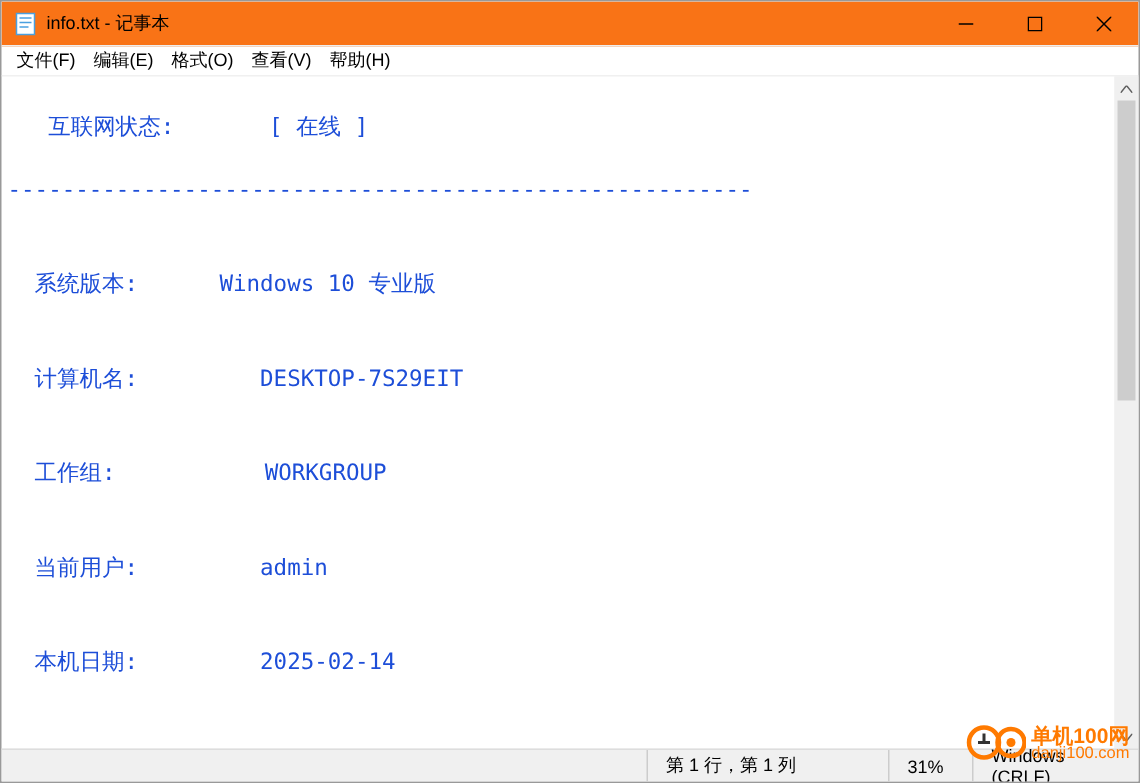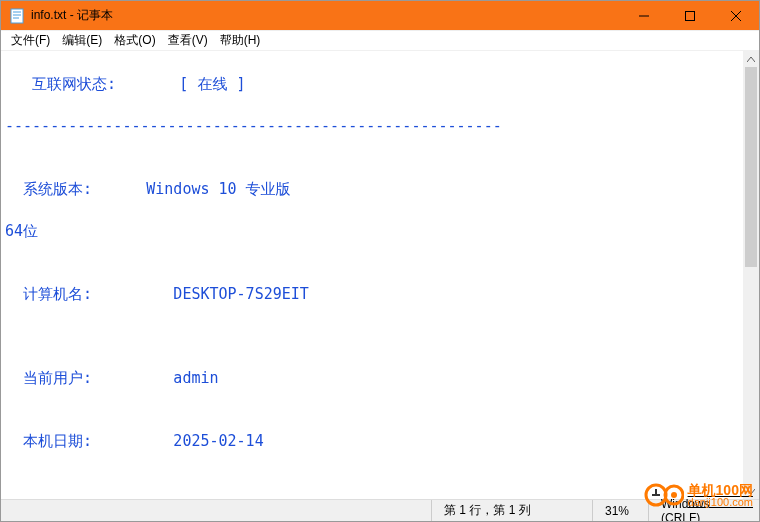--- a/index.html
+++ b/index.html
@@ -127,21 +127,21 @@
     }
     .status-flex { flex: 1; }
     .watermark {
       position: absolute;
       right: 6px; bottom: 12px;
       display: flex;
       align-items: center;
       gap: 4px;
       pointer-events: none;
     }
-    .wm-text { display: flex; flex-direction: column; line-height: 1; text-decoration: underline; }
+    .wm-text { display: flex; flex-direction: column; line-height: 1; }
     .wm-text span:first-child { color: #ff7a00; font-size: 14px; font-weight: bold; }
     .wm-text span:last-child { color: #ff7a00; font-size: 11px; }
   </style>
 </head>
 <body>
 
 <div class="titlebar">
   <svg class="titlebar-icon" viewBox="0 0 16 16">
     <rect x="2" y="1" width="12" height="14" fill="#fff" stroke="#4aa0e0" stroke-width="1"></rect>
     <line x1="4" y1="4" x2="12" y2="4" stroke="#4aa0e0" stroke-width="1"></line>
@@ -176,24 +176,24 @@
   <div class="menu-item">查看(V)</div>
   <div class="menu-item">帮助(H)</div>
 </div>
 
 <div class="content-wrapper">
   <div class="content"><div></div>
 <div>   互联网状态:       [ 在线 ]</div>
 <div>-------------------------------------------------------</div>
 <div></div>
 <div>  系统版本:      Windows 10 专业版</div>
-<div>64位</div>
 <div></div>
 <div>  计算机名:         DESKTOP-7S29EIT</div>
 <div></div>
+<div>  工作组:           WORKGROUP</div>
 <div></div>
 <div>  当前用户:         admin</div>
 <div></div>
 <div>  本机日期:         2025-02-14</div>
 <div></div>
 
 
 <div></div>
 <div></div>
 </div>

